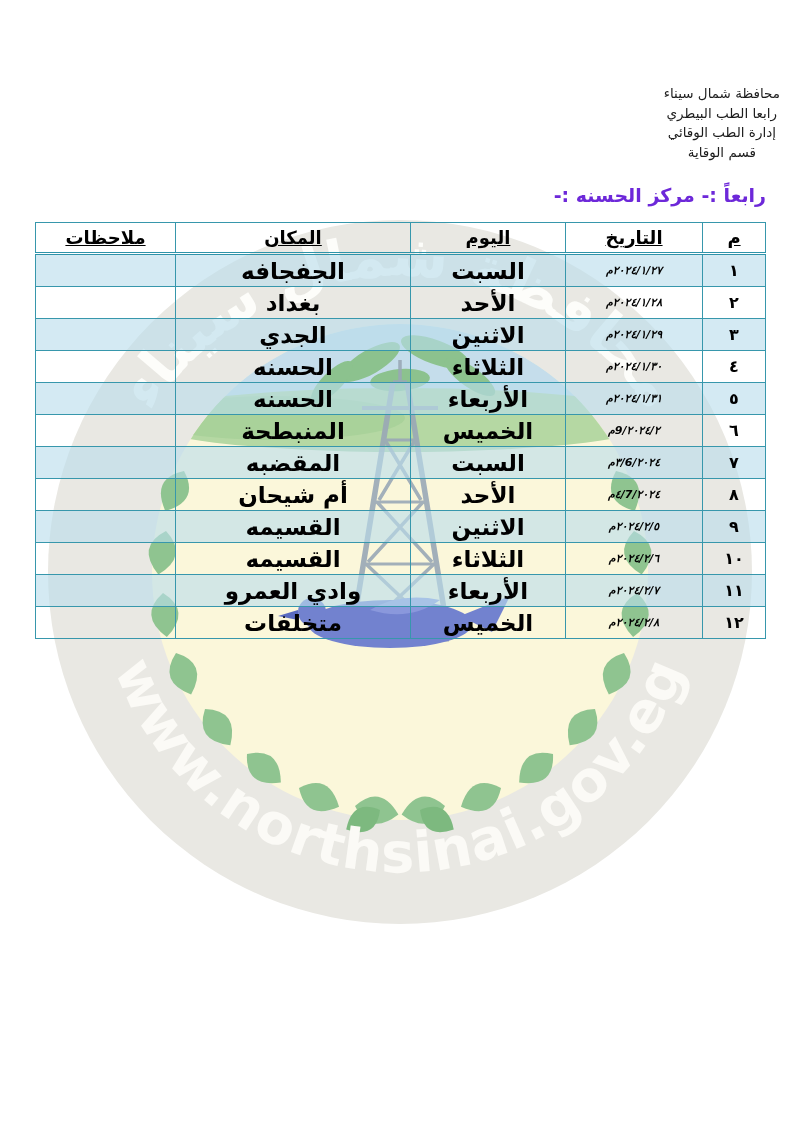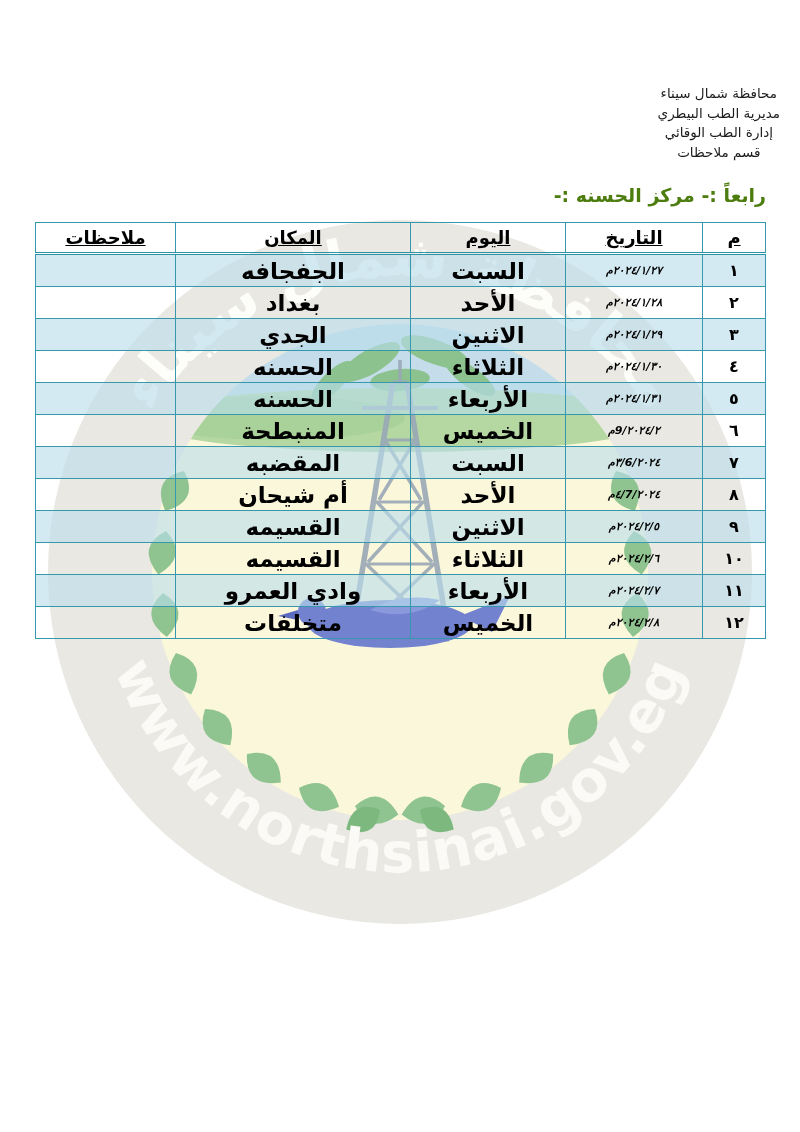--- a/index.html
+++ b/index.html
@@ -8,21 +8,21 @@
     overflow:hidden; font-family:"DejaVu Sans", sans-serif; color:#000;
   }
   .watermark { position:absolute; left:40px; top:212px; width:720px; height:720px; z-index:0; }
   .content { position:absolute; inset:0; z-index:1; }
   .org-header {
     position:absolute; top:84px; right:20px; text-align:center;
     font-size:13.5px; line-height:19.5px; color:#1c1c1c; direction:rtl;
   }
   .section-title {
     position:absolute; top:184px; right:34px; direction:rtl;
-    font-size:19px; font-weight:bold; color:#4d7c0f; letter-spacing:0.5px;
+    font-size:19px; font-weight:bold; color:#6d28d9; letter-spacing:0.5px;
   }
   table.schedule {
     position:absolute; top:222px; left:35px; width:730px;
     border-collapse:collapse; table-layout:fixed; direction:rtl;
     background:transparent;
   }
   .schedule th, .schedule td {
     border:1px solid #3797ac; padding:0; text-align:center; vertical-align:middle;
     overflow:hidden; white-space:nowrap;
   }
@@ -114,23 +114,23 @@
 
     <text font-size="56" font-weight="bold" fill="#fbfaf6" text-anchor="middle" letter-spacing="1" font-family="DejaVu Sans, sans-serif">
       <textPath href="#botArc" startOffset="50%">www.northsinai.gov.eg</textPath>
     </text>
   </svg>
 
   <div class="content">
 
     <div class="org-header">
       <div>محافظة شمال سيناء</div>
-      <div>مديرية الطب البيطري</div>
+      <div>رابعا الطب البيطري</div>
       <div>إدارة الطب الوقائي</div>
-      <div>قسم ملاحظات</div>
+      <div>قسم الوقاية</div>
     </div>
 
     <div class="section-title">رابعاً :- مركز الحسنه :-</div>
 
     <table class="schedule">
       <colgroup>
         <col style="width:63px">
           <col style="width:137px">
           <col style="width:155px">
           <col style="width:235px">

